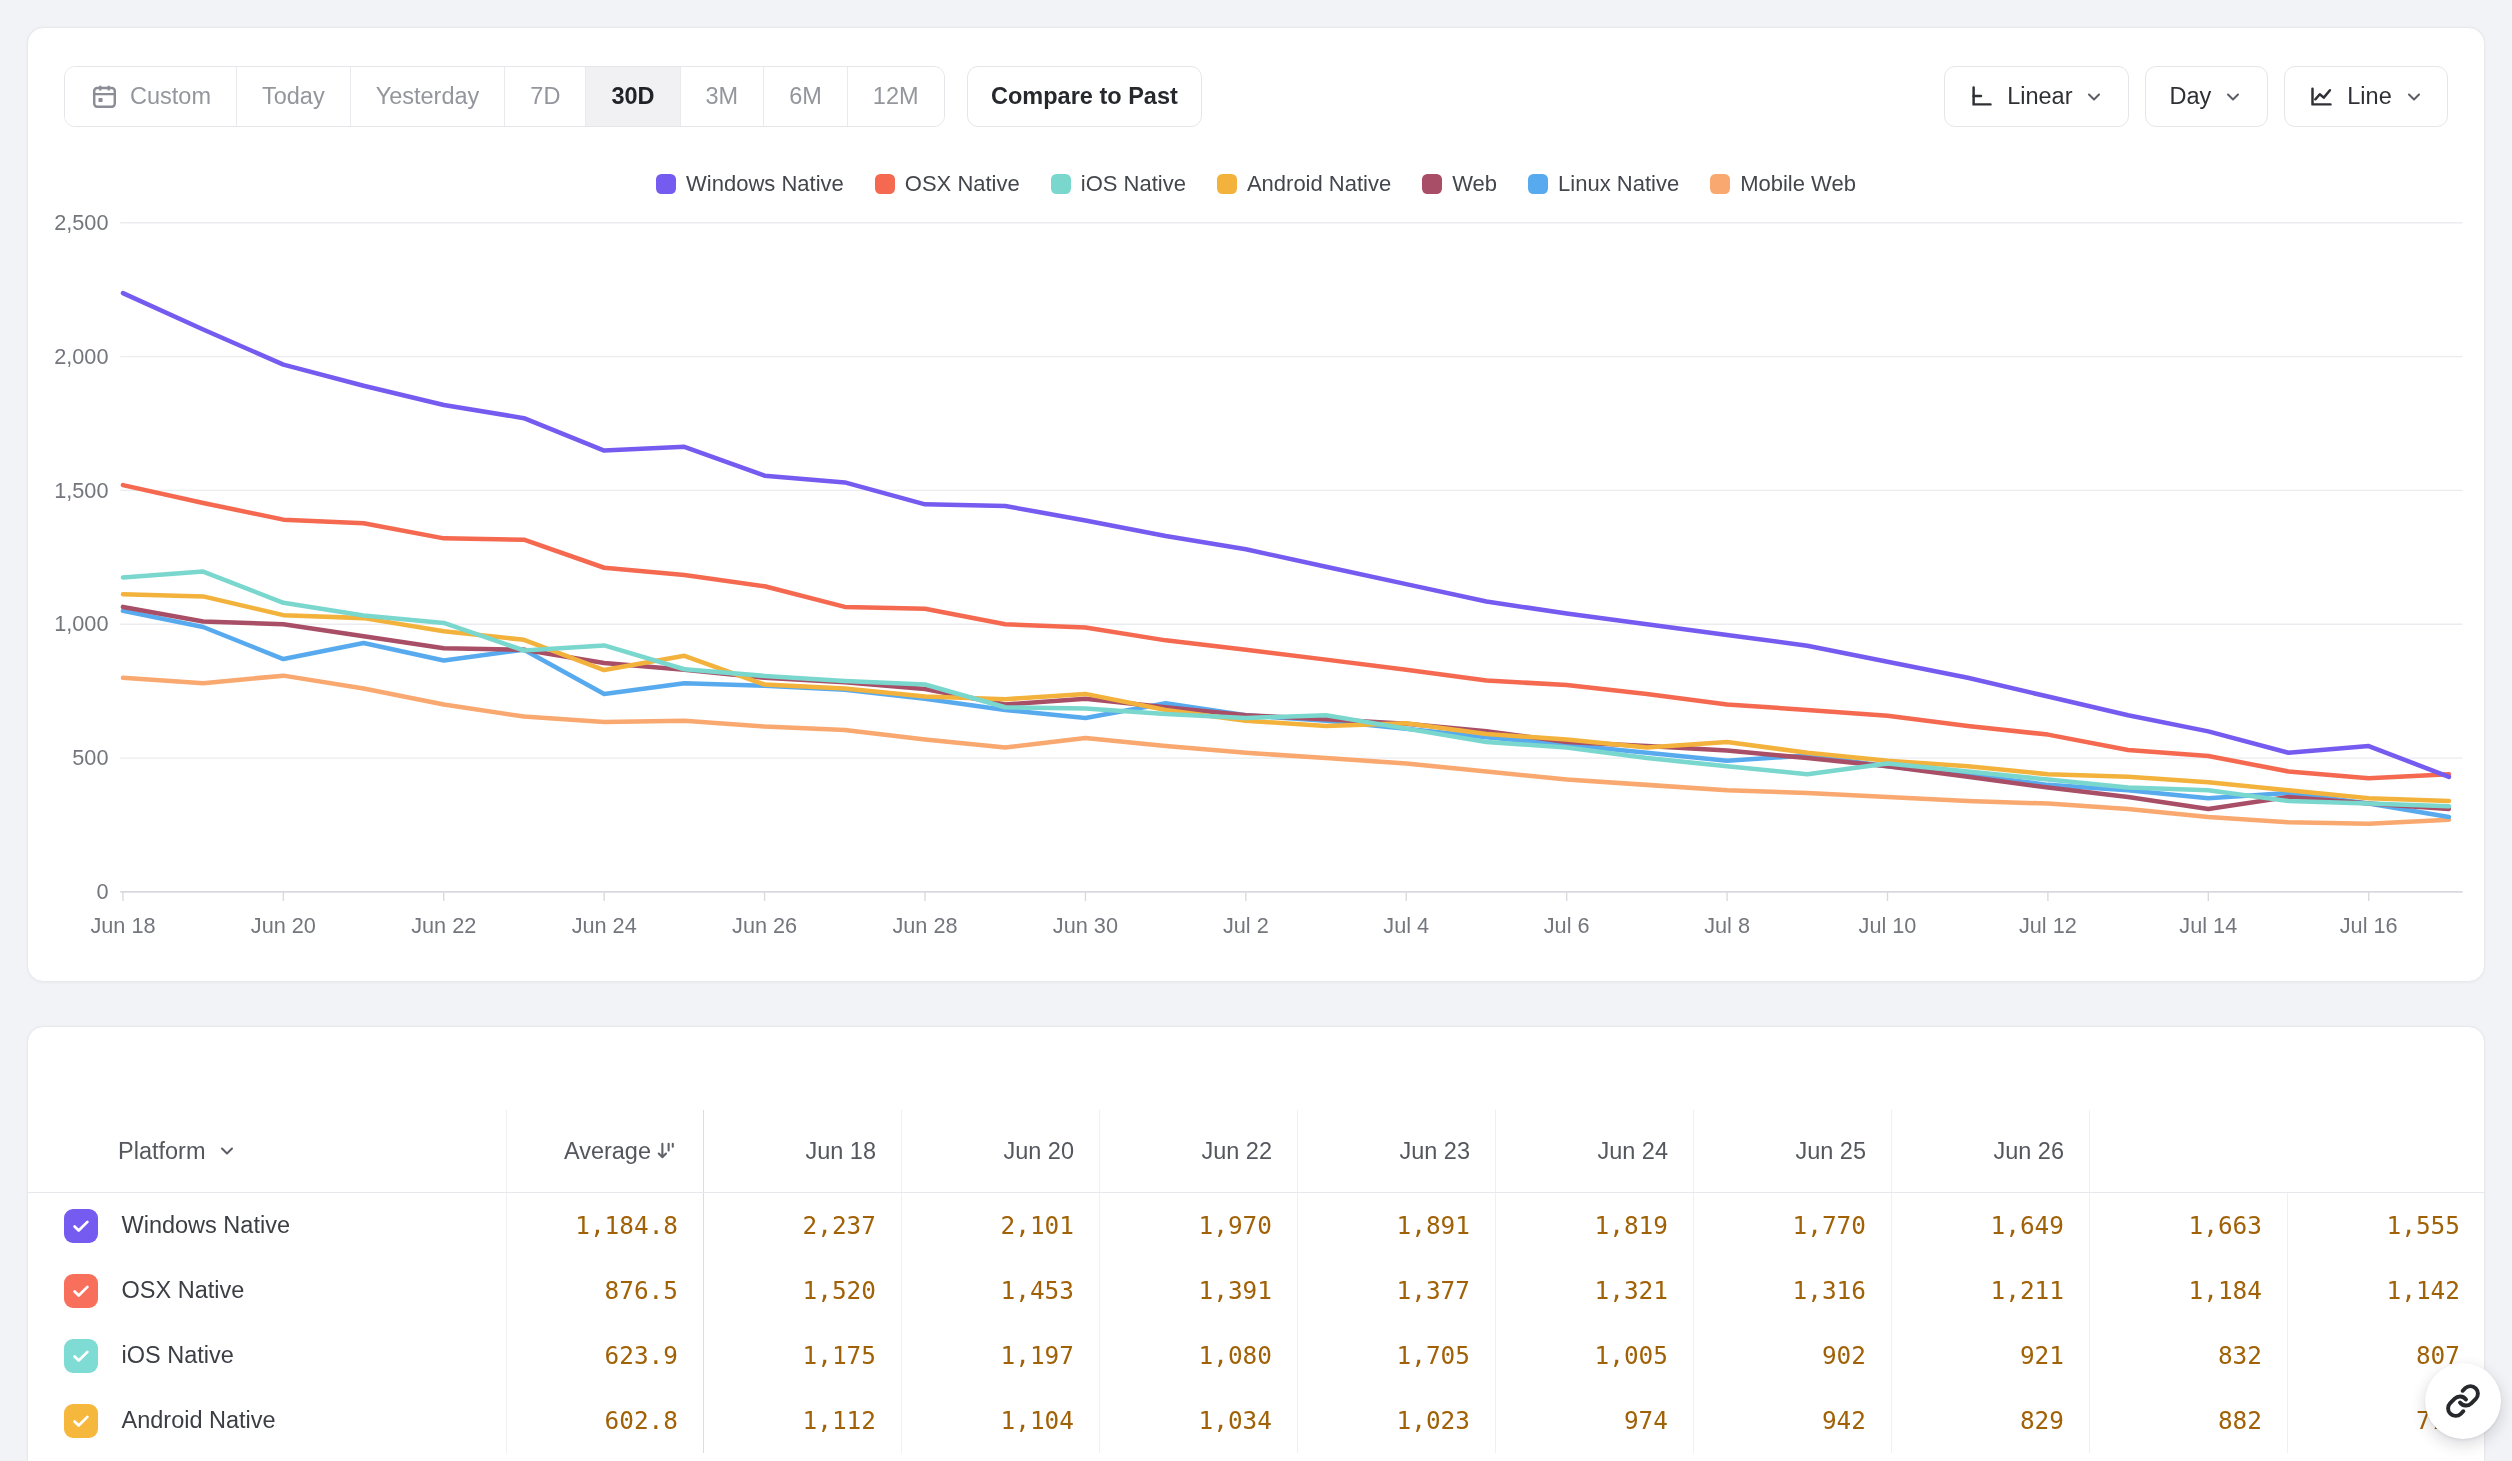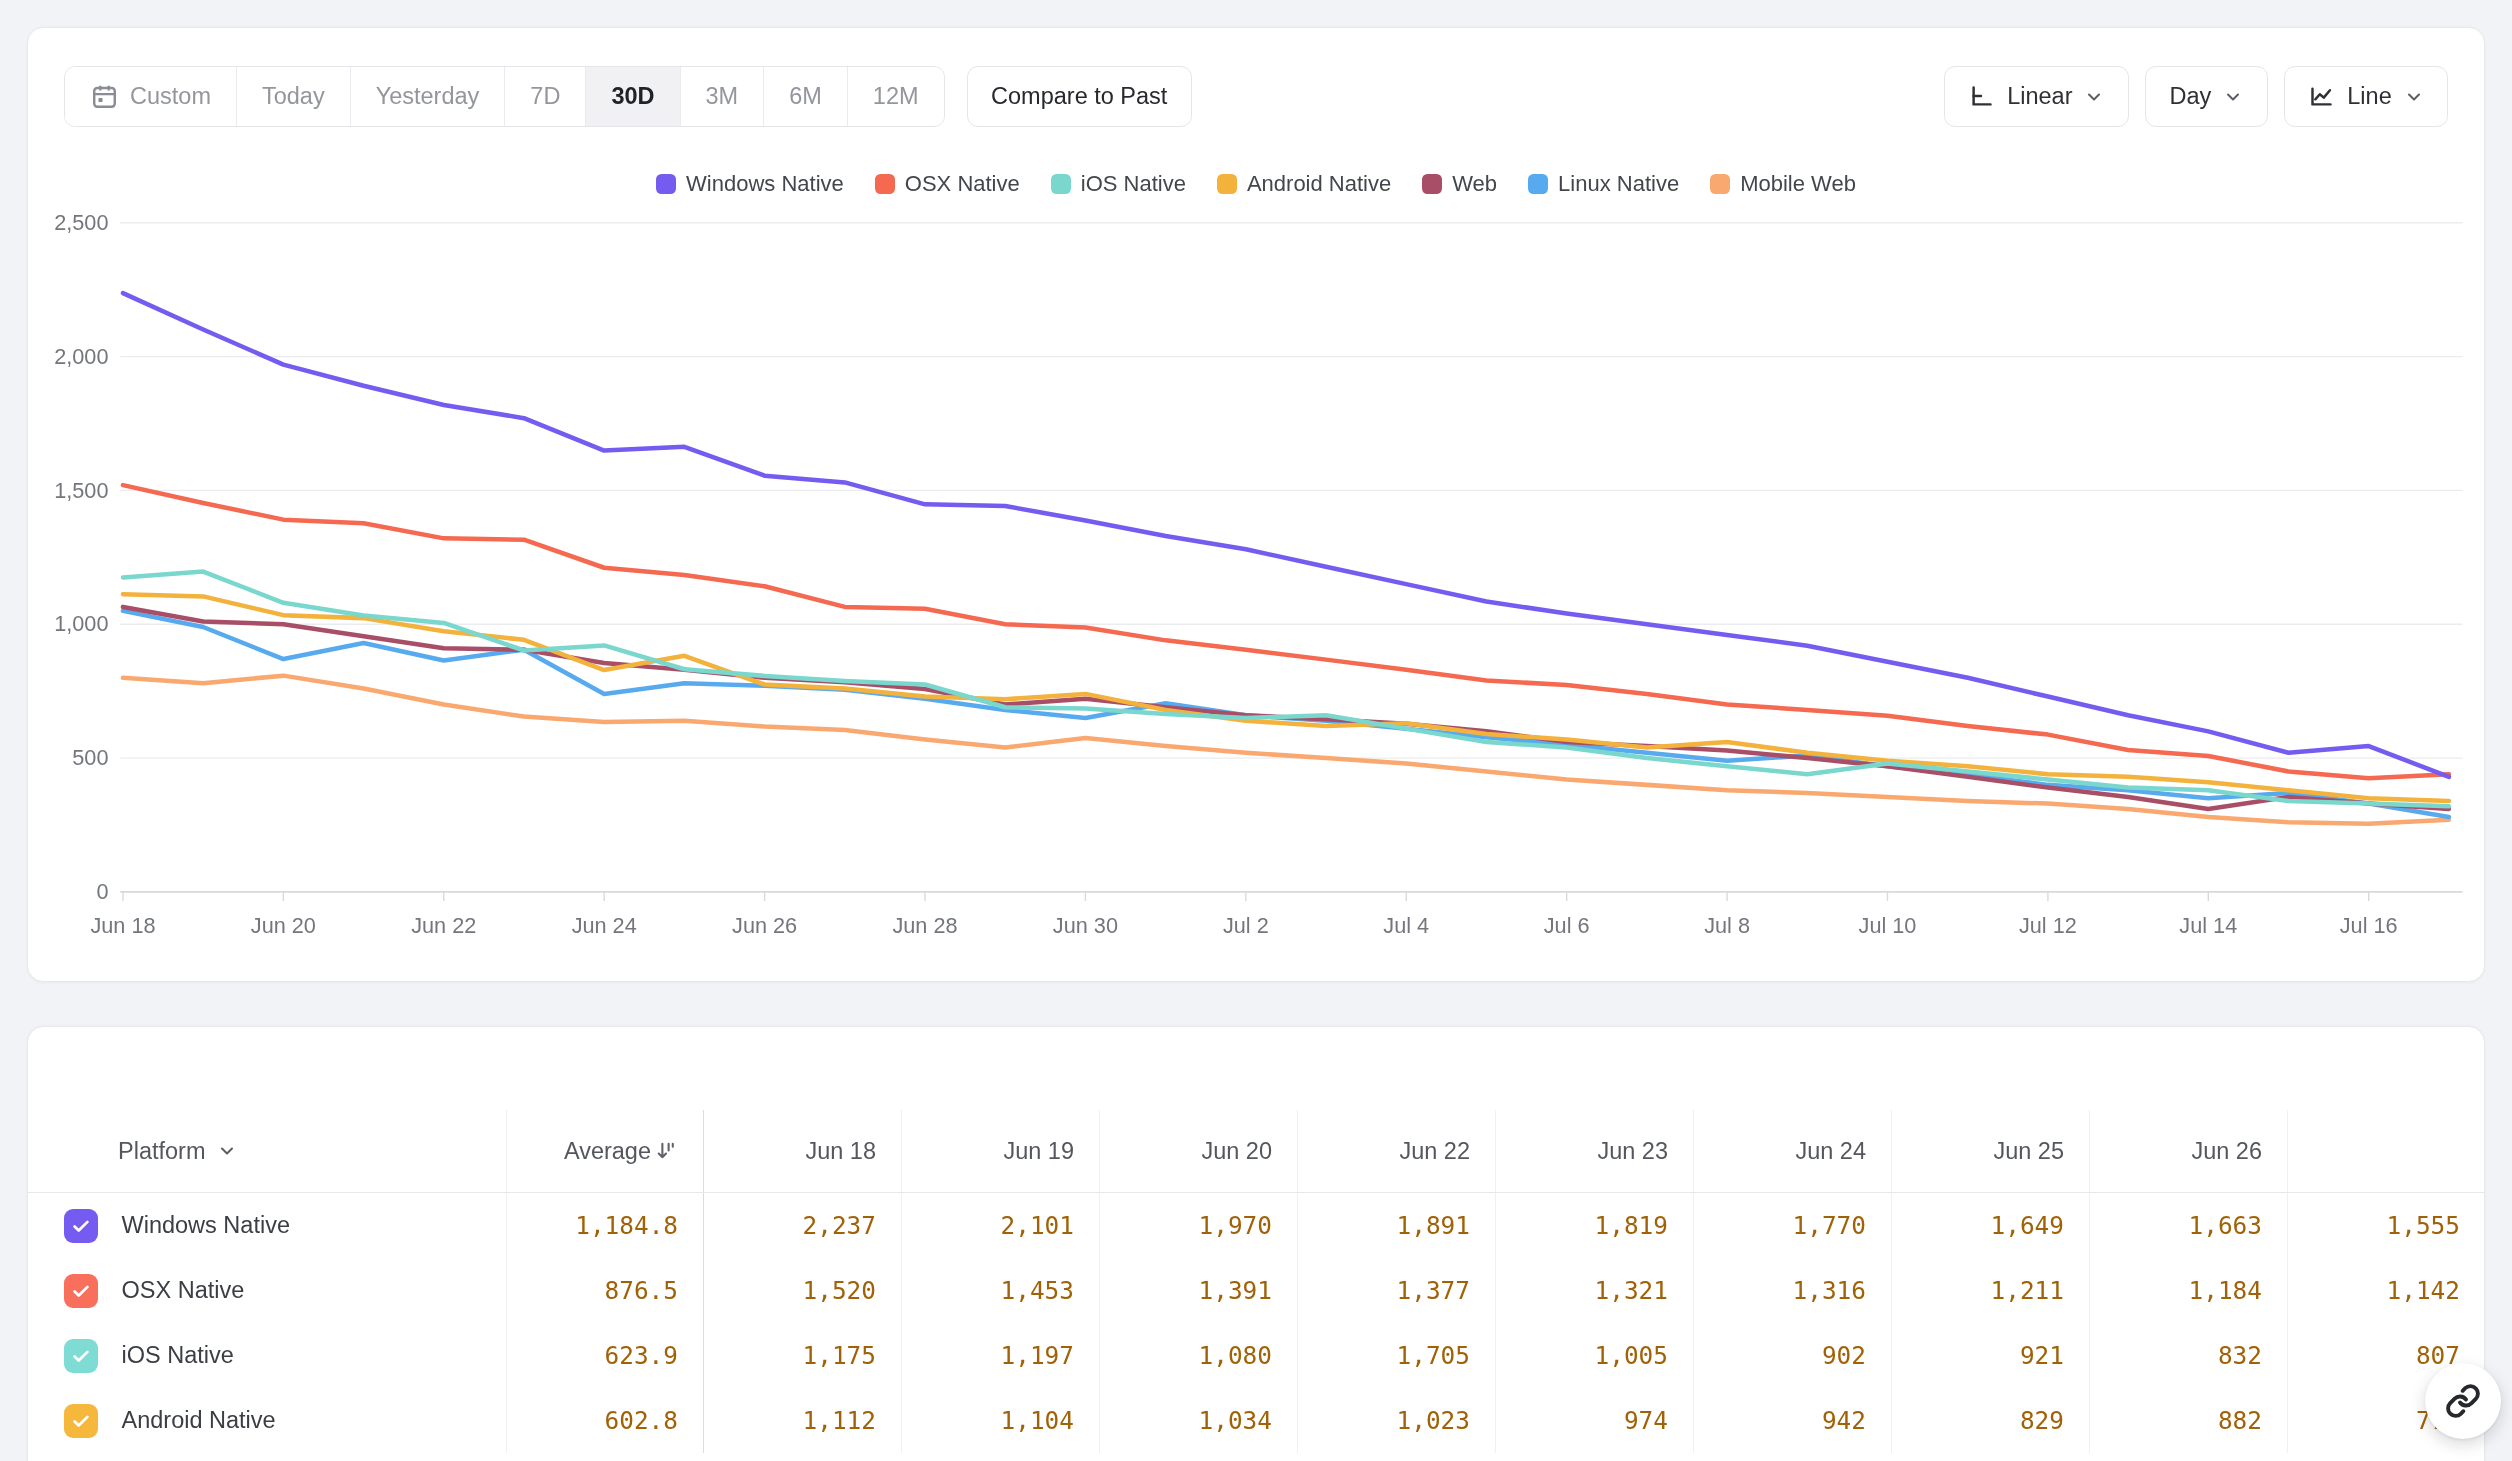--- a/index.html
+++ b/index.html
@@ -79,21 +79,21 @@
           <button class="seg-btn">
             <span>3M</span>
           </button>
           <button class="seg-btn">
             <span>6M</span>
           </button>
           <button class="seg-btn">
             <span>12M</span>
           </button>
         </div>
-      <button class="btn" style="font-weight:400;color:#26282d">Compare to Past</button>
+      <button class="btn" style="font-weight:700;color:#26282d">Compare to Past</button>
       <div class="tb-right">
         <button class="btn">
           <svg width="27" height="27" viewBox="0 0 24 24" fill="none" stroke="#2e3035" stroke-width="2.2" stroke-linecap="round">
               <path d="M5 4v15h15"></path>
               <path d="M5 11.5h6.5"></path>
             </svg>
           <span>Linear</span>
           <svg width="20" height="20" viewBox="0 0 24 24" fill="none" stroke="#5a5d63" stroke-width="2.4" stroke-linecap="round" stroke-linejoin="round">
               <path d="M6 9l6 6 6-6"></path>
             </svg>
@@ -210,21 +210,20 @@
           </div>
           <div class="cell avg hcell" style="gap:2px">
             <span>Average</span>
             <svg width="25" height="25" viewBox="0 0 24 24" fill="none" stroke="#5f6268" stroke-width="2" stroke-linecap="round" stroke-linejoin="round">
               <path d="M9 4.5v13M9 17.5l-3.5-3.5M9 17.5l3.5-3.5"></path>
               <path d="M15 4.5v6.5"></path>
               <path d="M19 4.5v3"></path>
             </svg>
           </div>
           <div class="cell hcell">Jun 18</div>
-          <div class="cell hcell">Jun 19</div>
           <div class="cell hcell">Jun 20</div>
           <div class="cell hcell">Jun 22</div>
           <div class="cell hcell">Jun 23</div>
           <div class="cell hcell">Jun 24</div>
           <div class="cell hcell">Jun 25</div>
           <div class="cell hcell">Jun 26</div>
         </div>
         <div class="t-row">
           <div class="cell platform-cell">
             <button class="cbx" style="background:#755bf0">

